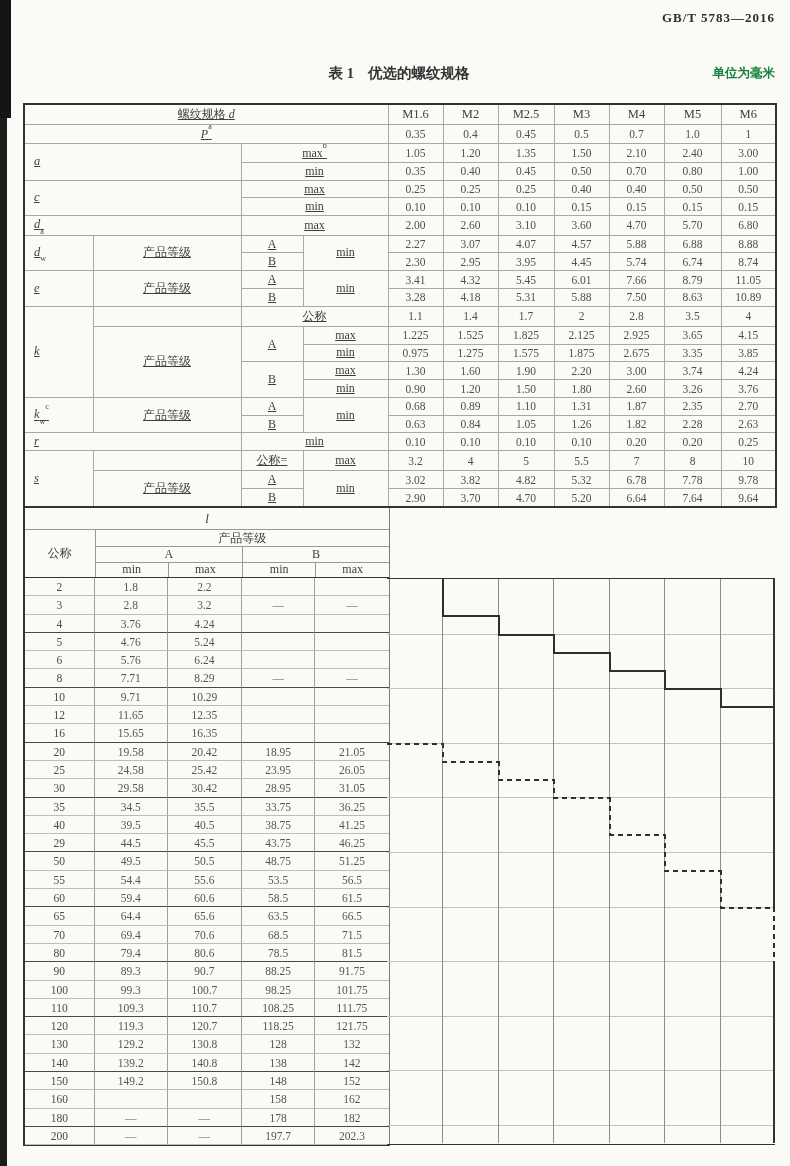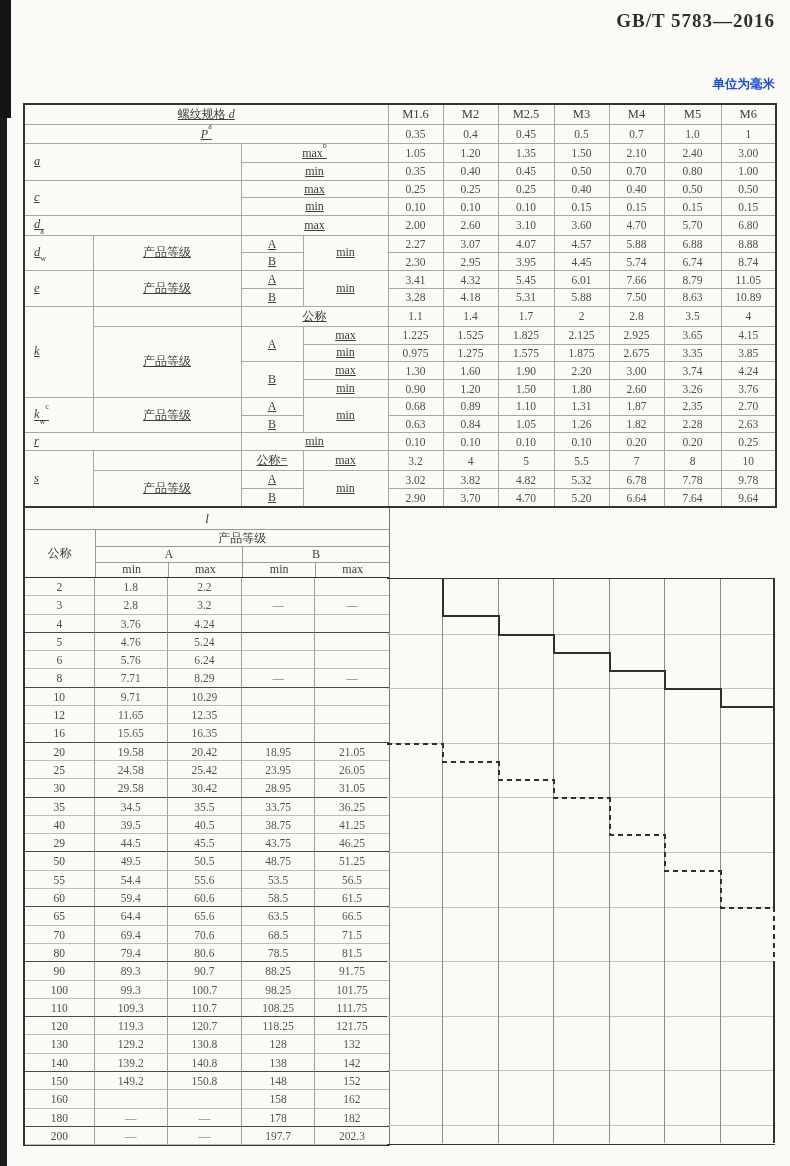--- a/index.html
+++ b/index.html
@@ -2,24 +2,24 @@
 <html><head>
 <meta charset="utf-8">
 <style>
   html,body{margin:0;padding:0;background:#e8e8e8;}
   #page{position:relative;width:790px;height:1166px;background:#fbfaf7;overflow:hidden;
         font-family:"Liberation Serif","DejaVu Serif",serif;color:#3b3b3b;}
   
   .edge-bar{position:absolute;left:0;top:0;width:7px;height:1166px;background:#1c1c1c;}
   .edge-blot{position:absolute;left:0;top:0;width:11px;height:118px;background:#151515;}
   
-  .std-no{position:absolute;top:10px;right:15px;font-size:19px;font-weight:bold;letter-spacing:1px;color:#2e2e2e;}
+  .std-no{position:absolute;top:10px;right:15px;font-size:13px;font-weight:bold;letter-spacing:1px;color:#2e2e2e;}
   .caption{position:absolute;left:23px;top:64px;width:752px;text-align:center;font-size:14.5px;font-weight:bold;color:#333;}
   .caption .gap{display:inline-block;width:14px;}
-  .unit-note{position:absolute;top:76px;right:15px;font-size:12.5px;font-weight:bold;color:#1d4ed8;}
+  .unit-note{position:absolute;top:65px;right:15px;font-size:12.5px;font-weight:bold;color:#15803d;}
   
   table.spec{position:absolute;left:23px;top:103px;width:752px;height:405px;
              border-collapse:collapse;table-layout:fixed;border:2px solid #333;}
   table.spec td{border:1px solid #a8a8a8;padding:0;text-align:center;vertical-align:middle;
                 font-size:11.5px;color:#4f4f4f;overflow:hidden;white-space:nowrap;}
   table.spec tr.g td{border-top:1.4px solid #4a4a4a;}
   table.spec td.hcell{font-size:12px;color:#3e3e3e;text-decoration:underline;}
   table.spec td.lbl{text-align:left;padding-left:9px;font-size:12.5px;}
   table.spec td.size{font-size:12.5px;color:#404040;}
   table.spec i{font-style:italic;}
@@ -57,20 +57,23 @@
 </head>
 <body>
 
 <div id="page">
 
   <div class="edge-bar"></div>
   <div class="edge-blot"></div>
 
   <div class="std-no">GB/T 5783—2016</div>
 
+  <div class="caption">
+    <span>表 1</span><span class="gap"></span><span>优选的螺纹规格</span>
+  </div>
   <div class="unit-note">单位为毫米</div>
 
   <table class="spec">
     <colgroup>
       <col style="width:69px">
         <col style="width:148px">
         <col style="width:62px">
         <col style="width:85px">
       <col style="width:55px">
         <col style="width:55px">

